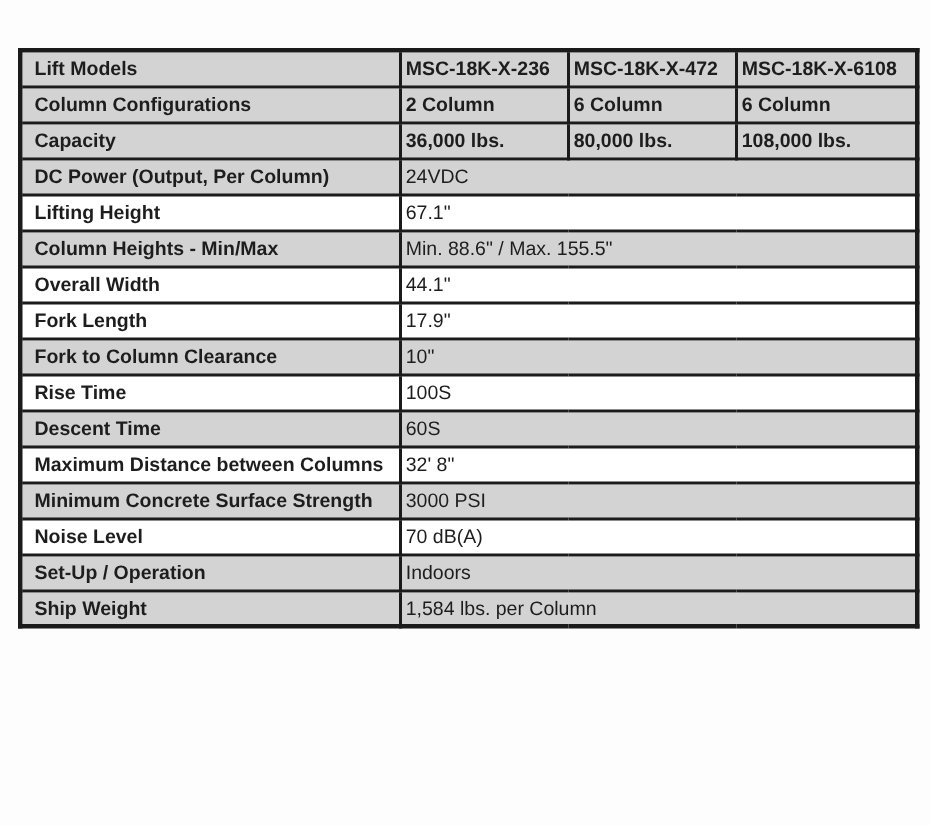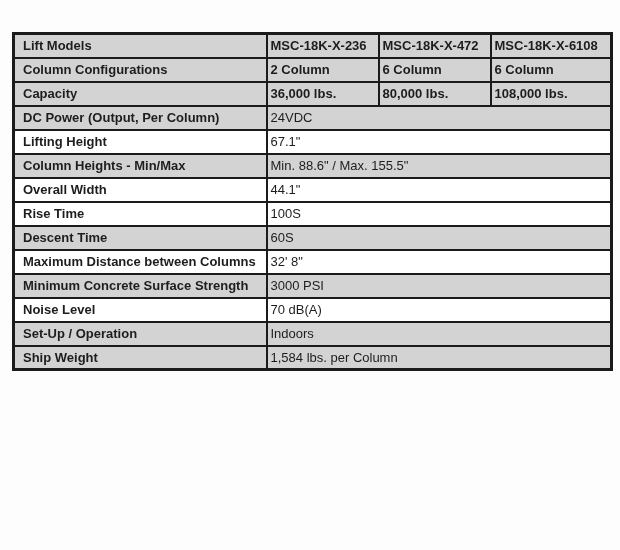--- a/index.html
+++ b/index.html
@@ -87,20 +87,28 @@
         </tr>
         <tr class="shaded">
           <td class="label">Column Heights - Min/Max</td>
           <td class="val" colspan="3">Min. 88.6" / Max. 155.5"</td>
         </tr>
         <tr>
           <td class="label">Overall Width</td>
           <td class="val" colspan="3">44.1"</td>
         </tr>
         <tr>
+          <td class="label">Fork Length</td>
+          <td class="val" colspan="3">17.9"</td>
+        </tr>
+        <tr class="shaded">
+          <td class="label">Fork to Column Clearance</td>
+          <td class="val" colspan="3">10"</td>
+        </tr>
+        <tr>
           <td class="label">Rise Time</td>
           <td class="val" colspan="3">100S</td>
         </tr>
         <tr class="shaded">
           <td class="label">Descent Time</td>
           <td class="val" colspan="3">60S</td>
         </tr>
         <tr>
           <td class="label">Maximum Distance between Columns</td>
           <td class="val" colspan="3">32' 8"</td>

